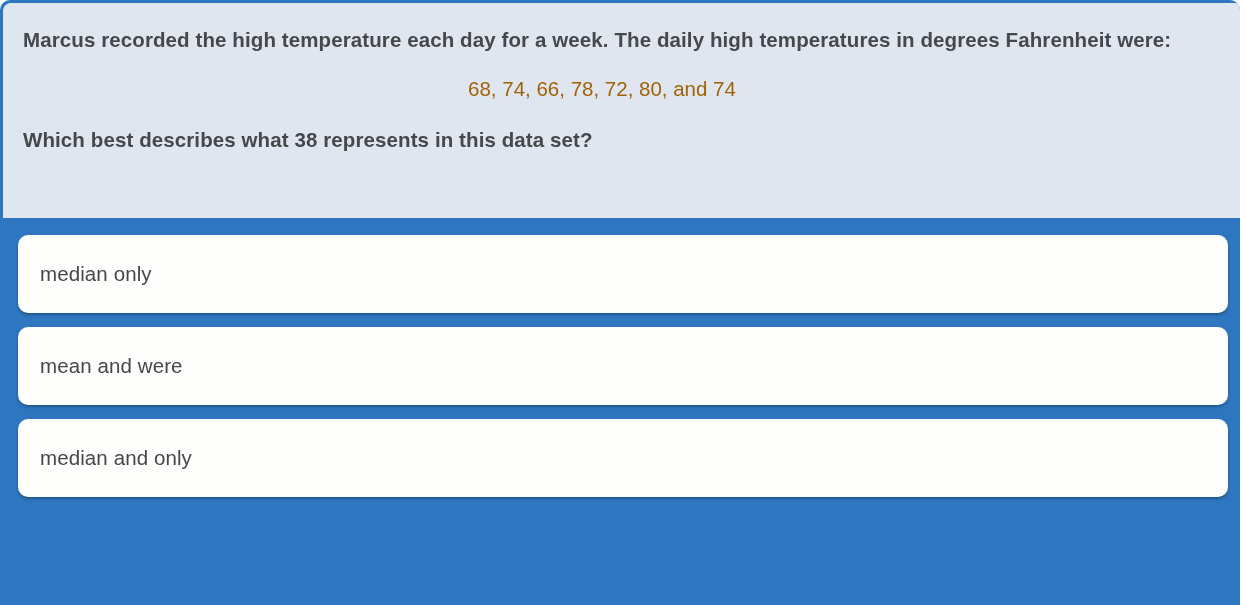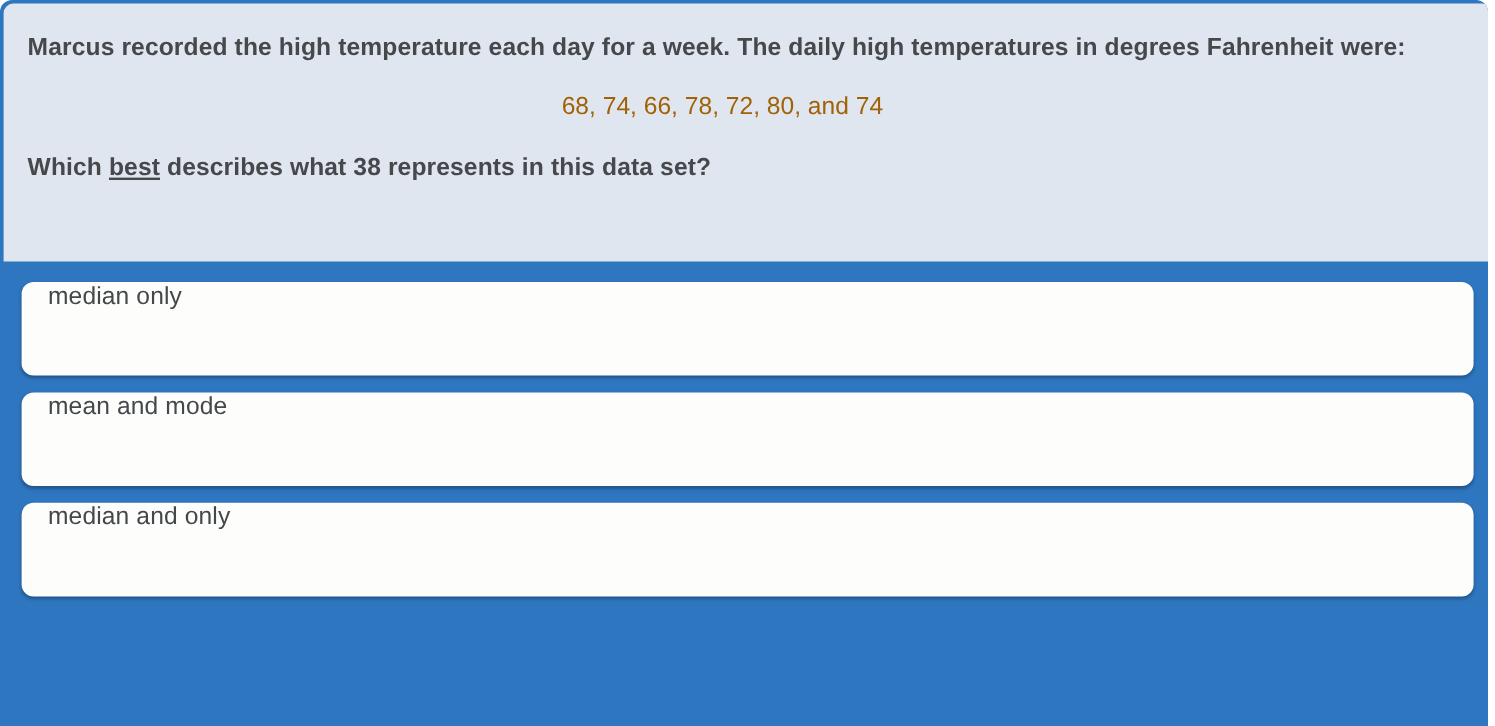--- a/index.html
+++ b/index.html
@@ -60,21 +60,20 @@
     margin: 21px 0 0 0;
     padding-right: 30px;
     line-height: 1.4;
   }
 
   #stem-question {
     margin: 21px 0 0 0;
   }
 
   .emph-underline {
-    text-decoration: underline;
     text-underline-offset: 2px;
   }
 
   
   #options-list {
     position: absolute;
     left: 0;
     top: 218px;
     width: 1246px;
     padding: 17px 0 0 0;
@@ -83,20 +82,21 @@
 
   .option-card {
     position: relative;
     width: 1210px;
     height: 78px;
     margin: 0 auto 14px auto;
     background: #fdfdfc;
     border-radius: 10px;
     box-shadow: 0 2px 3px rgba(0, 0, 0, 0.28);
     display: flex;
+    align-items: center;
     cursor: pointer;
   }
 
   .option-label {
     padding-left: 22px;
     font-size: 20.5px;
     color: #45484b;
     font-weight: normal;
     letter-spacing: 0.1px;
   }
@@ -114,21 +114,21 @@
     <p class="stem-line" id="stem-question"><span>Which </span><span class="emph-underline">best</span><span> describes what 38 represents in this data set?</span></p>
   </section>
 
   <div id="options-list">
 
     <div class="option-card">
       <span class="option-label">median only</span>
     </div>
 
     <div class="option-card">
-      <span class="option-label">mean and mode</span>
+      <span class="option-label">mean and were</span>
     </div>
 
 
     <div class="option-card">
       <span class="option-label">median and only</span>
     </div>
 
   </div>
 </div>
 

